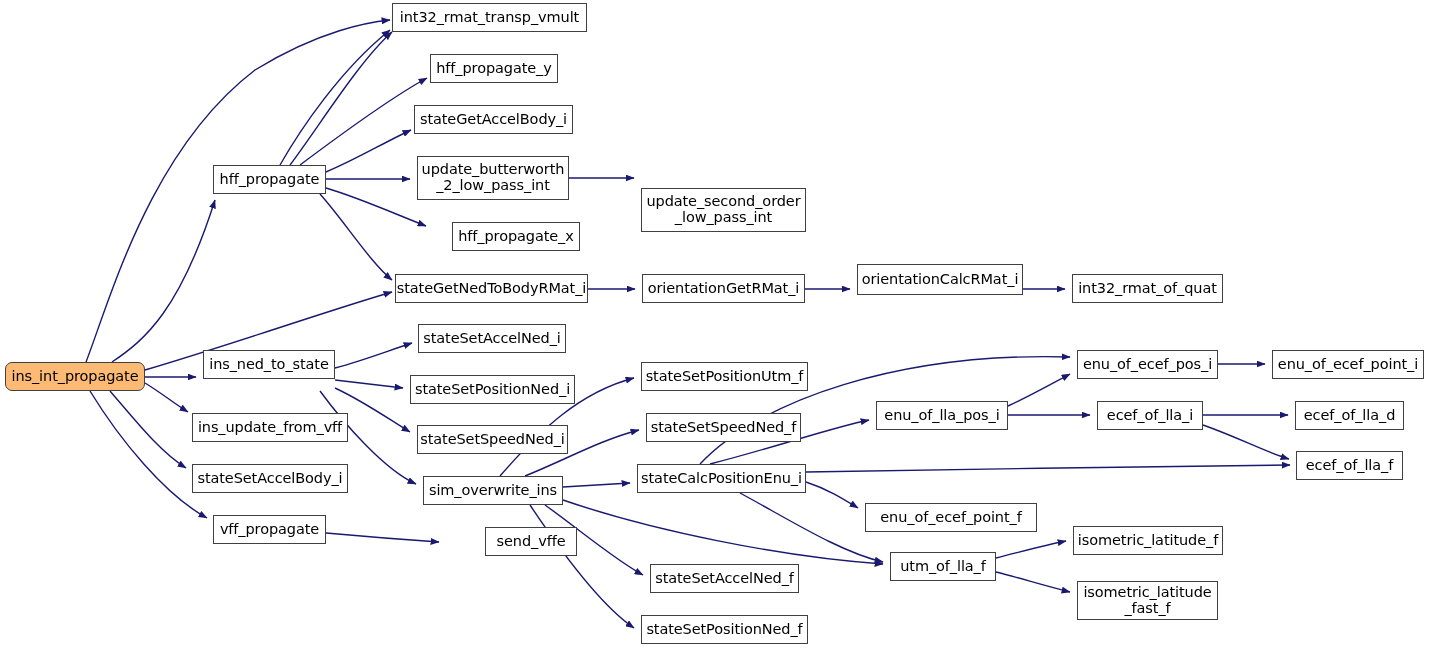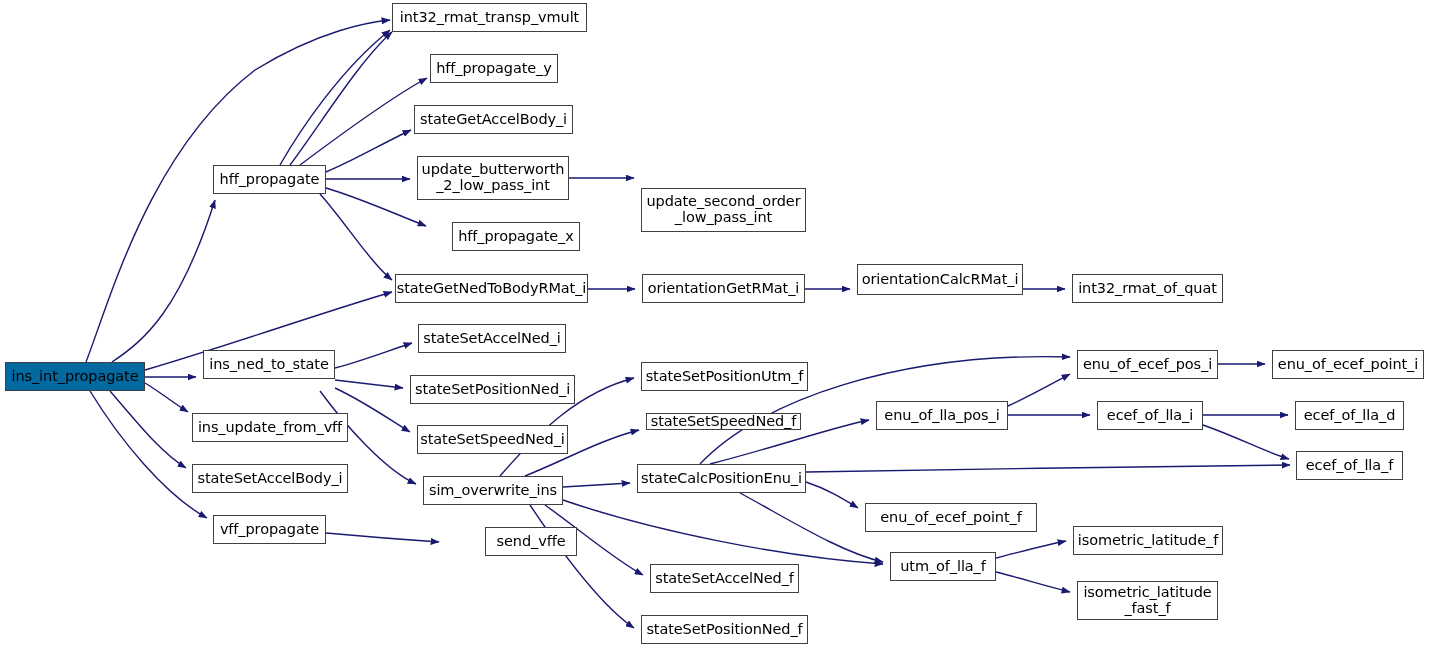--- a/index.html
+++ b/index.html
@@ -23,22 +23,23 @@
     align-items:center;
     justify-content:center;
     text-align:center;
     font-size:14.5px;
     line-height:1.08;
     white-space:pre-line;
     letter-spacing:-0.1px;
     z-index:2;
   }
   .node.root{
-    background:#0369a1;
+    background:#fdba74;
     border-color:#404040;
+    border-radius:7px;
   }
 </style>
 </head>
 <body>
 
 <div id="canvas">
   <svg id="edges" xmlns="http://www.w3.org/2000/svg">
     <defs>
       <marker id="arrowhead" markerWidth="9" markerHeight="7" refX="8.4" refY="3.5" orient="auto" markerUnits="userSpaceOnUse">
         <polygon points="0 0, 9 3.5, 0 7" fill="#191970"></polygon>
@@ -106,21 +107,21 @@
       <div class="node" style="left: 203px; top: 350px; width: 132px; height: 29px;">ins_ned_to_state</div>
       <div class="node" style="left: 418px; top: 324px; width: 148px; height: 29px;">stateSetAccelNed_i</div>
       <div class="node" style="left: 410px; top: 375px; width: 165px; height: 29px;">stateSetPositionNed_i</div>
       <div class="node" style="left: 417px; top: 425px; width: 151px; height: 29px;">stateSetSpeedNed_i</div>
       <div class="node" style="left: 192px; top: 413px; width: 156px; height: 29px;">ins_update_from_vff</div>
       <div class="node" style="left: 192px; top: 464px; width: 156px; height: 29px;">stateSetAccelBody_i</div>
       <div class="node" style="left: 213px; top: 515px; width: 113px; height: 29px;">vff_propagate</div>
       <div class="node" style="left: 446px; top: 527px; width: 92px; height: 29px; margin-left: 39px;">send_vffe</div>
       <div class="node" style="left: 423px; top: 476px; width: 140px; height: 29px;">sim_overwrite_ins</div>
       <div class="node" style="left: 641px; top: 362px; width: 167px; height: 29px;">stateSetPositionUtm_f</div>
-      <div class="node" style="left: 646px; top: 413px; width: 155px; height: 17px;">stateSetSpeedNed_f</div>
+      <div class="node" style="left: 646px; top: 413px; width: 155px; height: 29px;">stateSetSpeedNed_f</div>
       <div class="node" style="left: 637px; top: 464px; width: 169px; height: 29px;">stateCalcPositionEnu_i</div>
       <div class="node" style="left: 865px; top: 503px; width: 172px; height: 29px;">enu_of_ecef_point_f</div>
       <div class="node" style="left: 650px; top: 564px; width: 149px; height: 29px;">stateSetAccelNed_f</div>
       <div class="node" style="left: 641px; top: 615px; width: 167px; height: 29px;">stateSetPositionNed_f</div>
       <div class="node" style="left: 876px; top: 401px; width: 132px; height: 29px;">enu_of_lla_pos_i</div>
       <div class="node" style="left: 1077px; top: 350px; width: 141px; height: 29px;">enu_of_ecef_pos_i</div>
       <div class="node" style="left: 1272px; top: 350px; width: 152px; height: 29px;">enu_of_ecef_point_i</div>
       <div class="node" style="left: 1097px; top: 401px; width: 106px; height: 29px;">ecef_of_lla_i</div>
       <div class="node" style="left: 1295px; top: 401px; width: 109px; height: 29px;">ecef_of_lla_d</div>
       <div class="node" style="left: 1296px; top: 451px; width: 107px; height: 29px;">ecef_of_lla_f</div>

